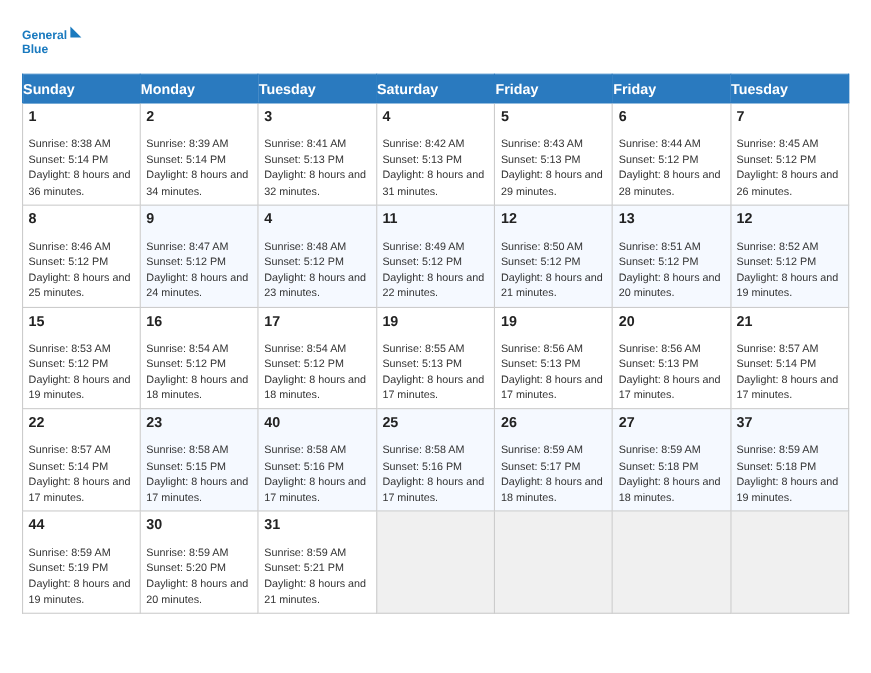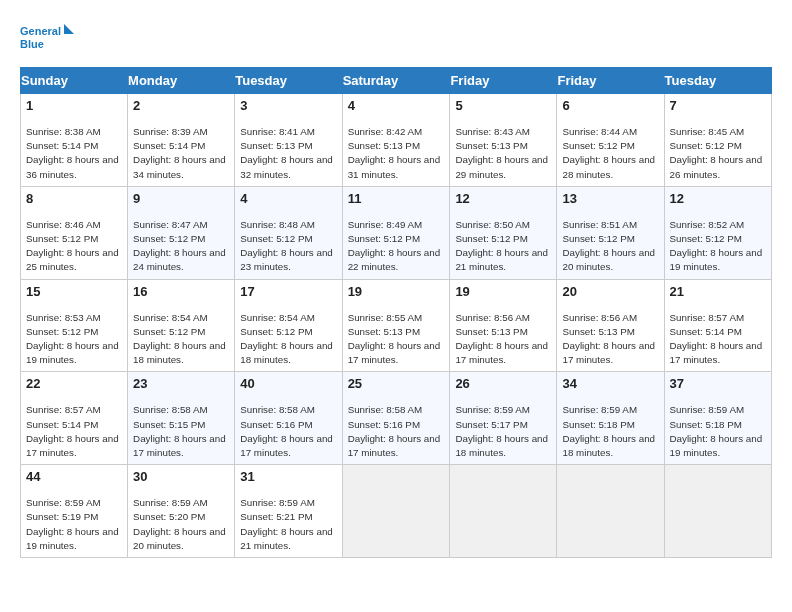--- a/index.html
+++ b/index.html
@@ -224,21 +224,21 @@
           </td>
           <td>
             <span class="day-num">25</span>
             <div class="day-info">Sunrise: 8:58 AM<br>Sunset: 5:16 PM<br>Daylight: 8 hours and 17 minutes.</div>
           </td>
           <td>
             <span class="day-num">26</span>
             <div class="day-info">Sunrise: 8:59 AM<br>Sunset: 5:17 PM<br>Daylight: 8 hours and 18 minutes.</div>
           </td>
           <td>
-            <span class="day-num">34</span>
+            <span class="day-num">27</span>
             <div class="day-info">Sunrise: 8:59 AM<br>Sunset: 5:18 PM<br>Daylight: 8 hours and 18 minutes.</div>
           </td>
           <td>
             <span class="day-num">37</span>
             <div class="day-info">Sunrise: 8:59 AM<br>Sunset: 5:18 PM<br>Daylight: 8 hours and 19 minutes.</div>
           </td>
         </tr>
         <tr>
           <td>
             <span class="day-num">44</span>

